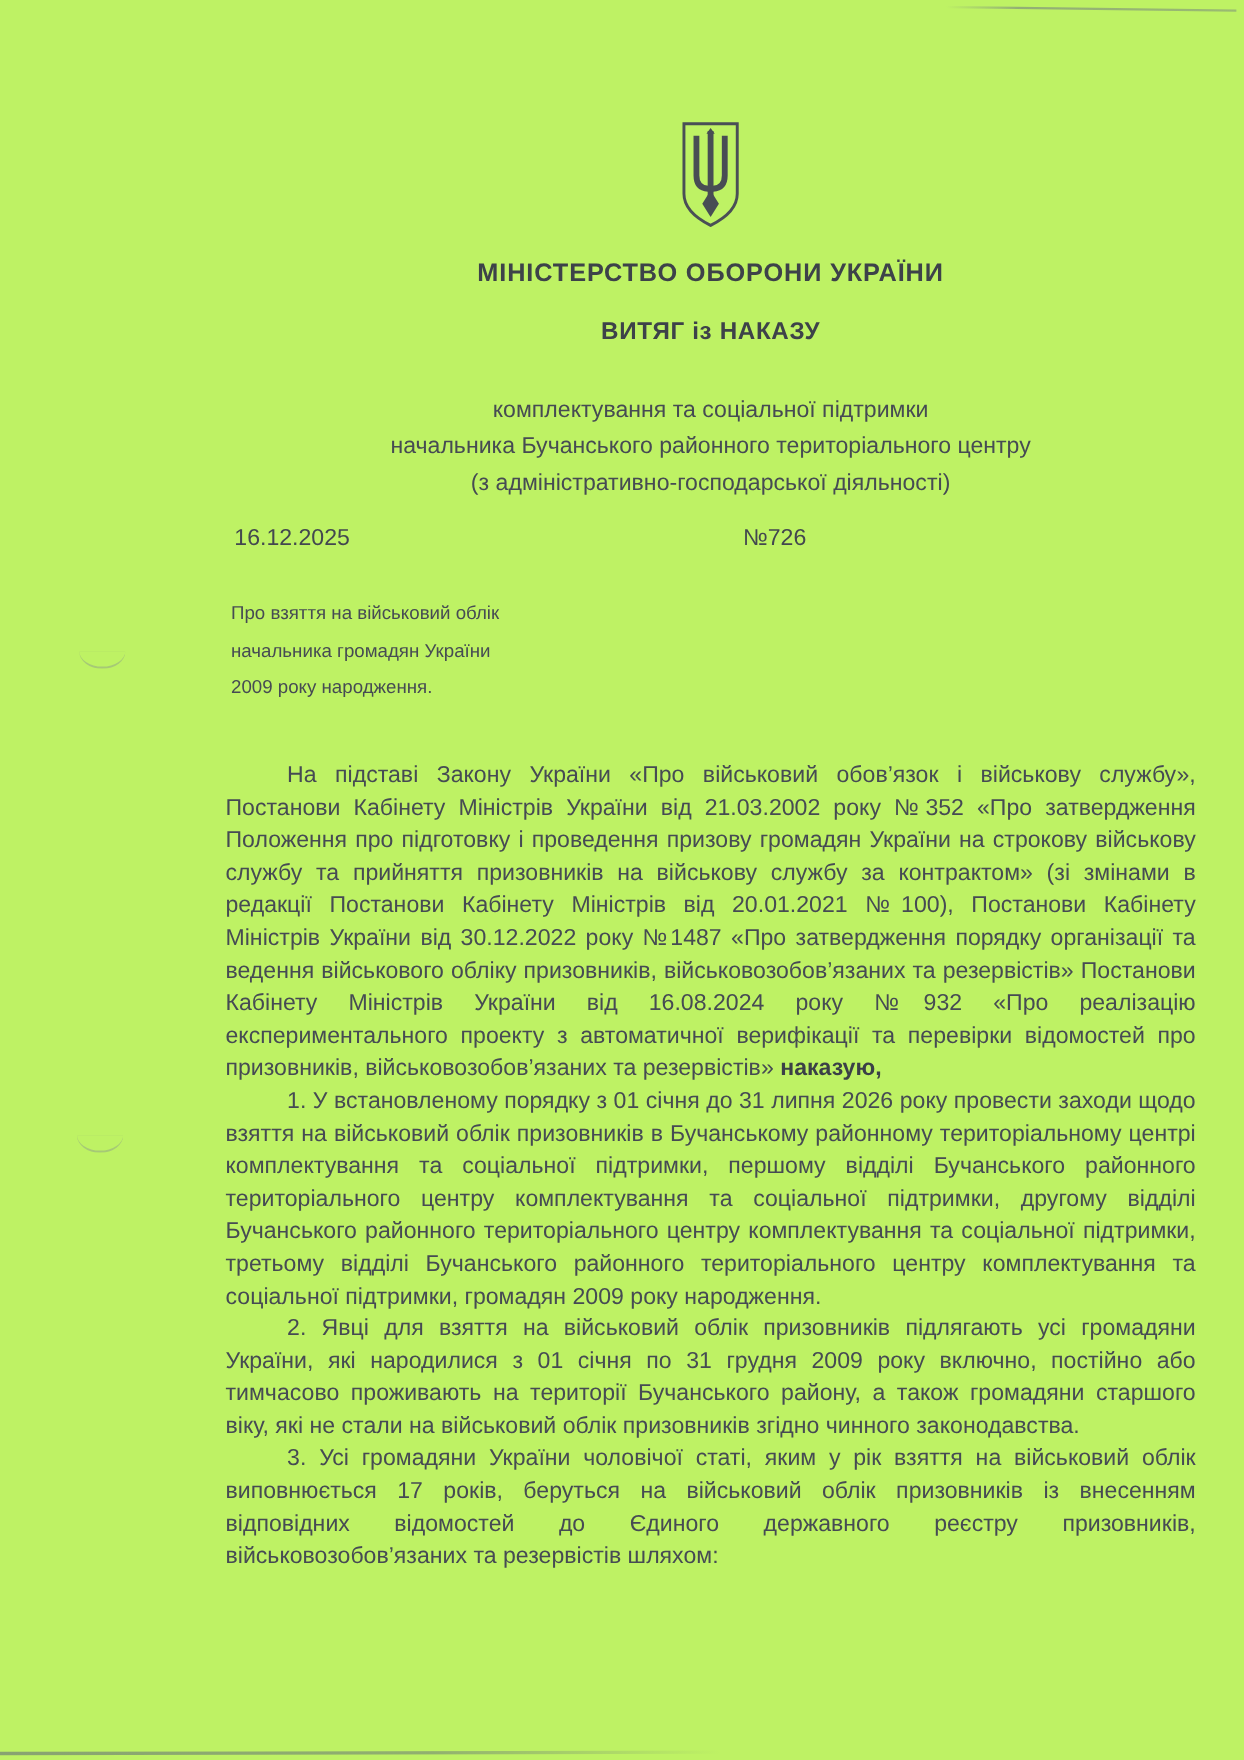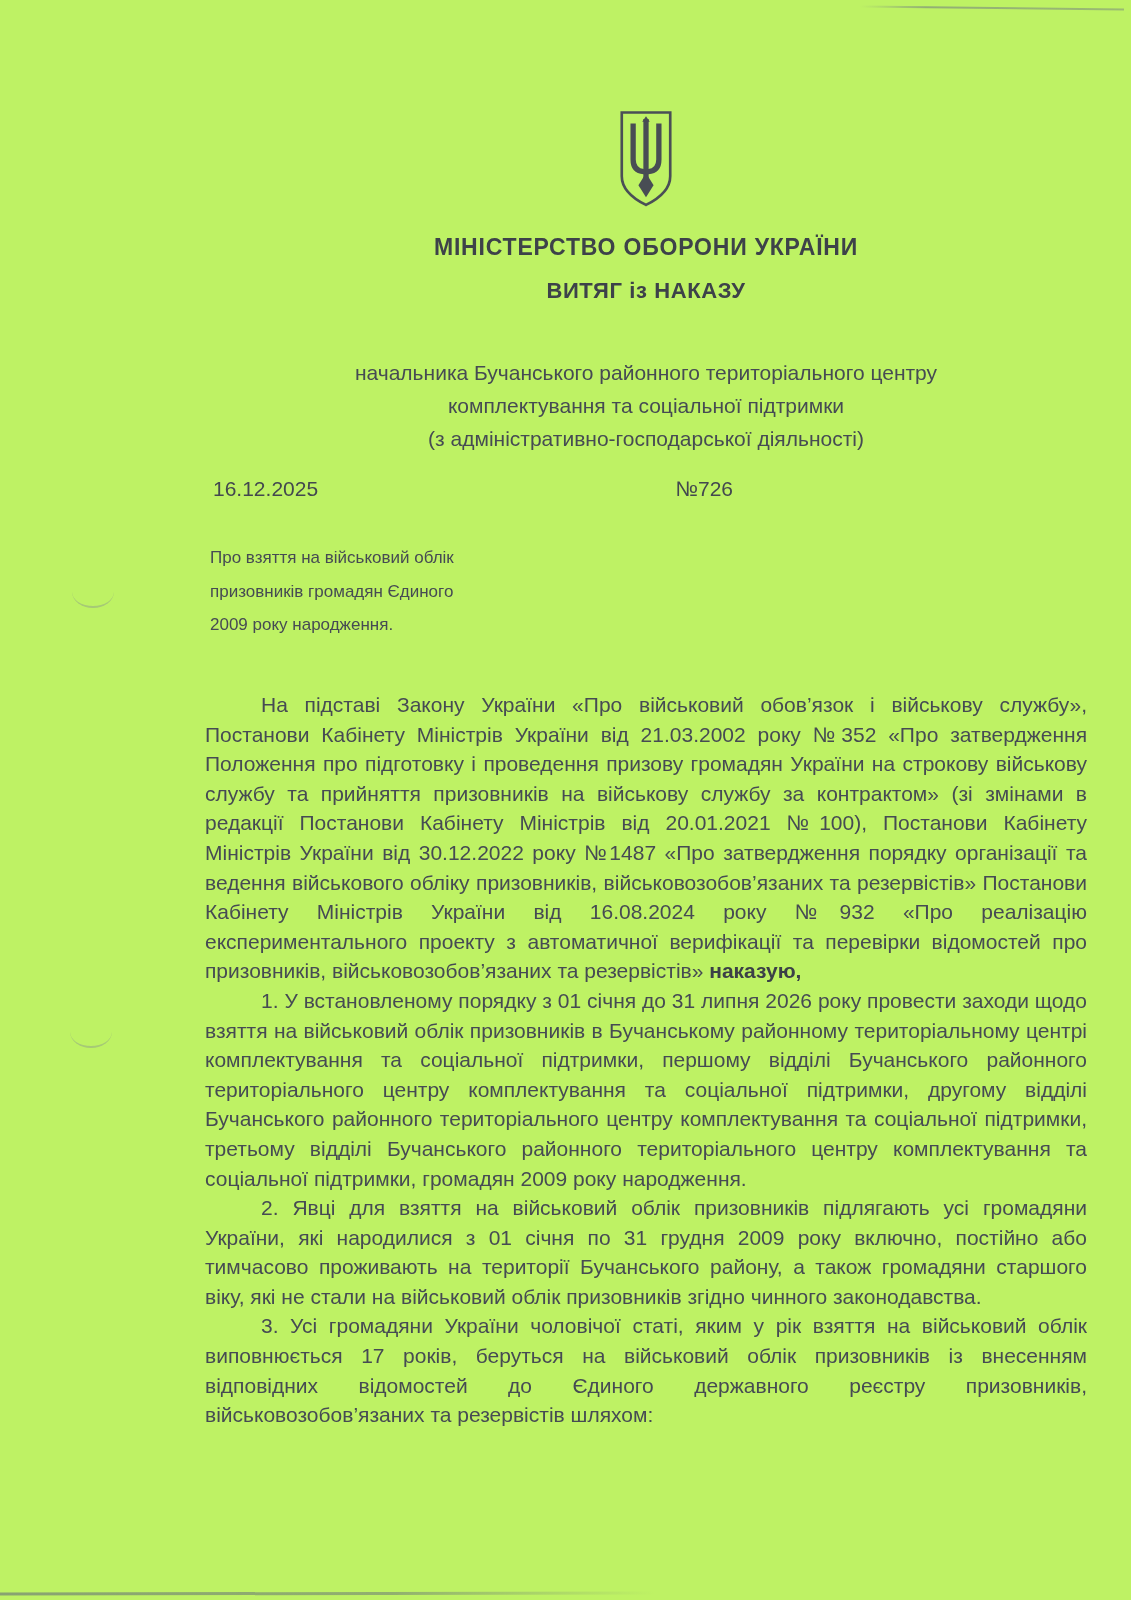--- a/index.html
+++ b/index.html
@@ -32,21 +32,21 @@
   
   .ministry {
     top: 234px;
     text-align: center;
     font-weight: bold;
     font-size: 23px;
     letter-spacing: 0.8px;
     color: #3d4249;
   }
   .doctype {
-    top: 278px;
+    top: 288px;
     text-align: center;
     font-weight: bold;
     font-size: 22px;
     letter-spacing: 0.6px;
     color: #3d4249;
   }
   .issuer {
     top: 356px;
     text-align: center;
     font-size: 21px;
@@ -130,33 +130,33 @@
         <path d="M50 86 L60 102 L50 118 L40 102 Z" fill="#484d54"></path>
         <path d="M45 18 L50 11 L55 18 Z" fill="#484d54"></path>
       </svg>
     </span>
   </div>
 
   <div class="column ministry">МІНІСТЕРСТВО ОБОРОНИ УКРАЇНИ</div>
   <div class="column doctype">ВИТЯГ із НАКАЗУ</div>
 
   <div class="column issuer">
+    <div>комплектування та соціальної підтримки</div>
     <div>начальника Бучанського районного територіального центру</div>
-    <div>комплектування та соціальної підтримки</div>
     <div>(з адміністративно-господарської діяльності)</div>
   </div>
 
   <div class="meta-row" style="position:absolute;">
     <span class="date">16.12.2025</span>
     <span class="number">№726</span>
   </div>
 
   <div class="subject" style="position:absolute;">
     <div>Про взяття на військовий облік</div>
-    <div>призовників громадян Єдиного</div>
+    <div>начальника громадян України</div>
     <div>2009 року народження.</div>
   </div>
 
   <div class="column body-text">
     <p><span>На підставі Закону України «Про військовий обов’язок і військову службу», Постанови Кабінету Міністрів України від 21.03.2002 року №352 «Про затвердження Положення про підготовку і проведення призову громадян України на строкову військову службу та прийняття призовників на військову службу за контрактом» (зі змінами в редакції Постанови Кабінету Міністрів від 20.01.2021 №100), Постанови Кабінету Міністрів України від 30.12.2022 року №1487 «Про затвердження порядку організації та ведення військового обліку призовників, військовозобов’язаних та резервістів» Постанови Кабінету Міністрів України від 16.08.2024 року №932 «Про реалізацію експериментального проекту з автоматичної верифікації та перевірки відомостей про призовників, військовозобов’язаних та резервістів» </span><b>наказую,</b></p>
     <p>1. У встановленому порядку з 01 січня до 31 липня 2026 року провести заходи щодо взяття на військовий облік призовників в Бучанському районному територіальному центрі комплектування та соціальної підтримки, першому відділі Бучанського районного територіального центру комплектування та соціальної підтримки, другому відділі Бучанського районного територіального центру комплектування та соціальної підтримки, третьому відділі Бучанського районного територіального центру комплектування та соціальної підтримки, громадян 2009 року народження.</p>
     <p>2. Явці для взяття на військовий облік призовників підлягають усі громадяни України, які народилися з 01 січня по 31 грудня 2009 року включно, постійно або тимчасово проживають на території Бучанського району, а також громадяни старшого віку, які не стали на військовий облік призовників згідно чинного законодавства.</p>
     <p>3. Усі громадяни України чоловічої статі, яким у рік взяття на військовий облік виповнюється 17 років, беруться на військовий облік призовників із внесенням відповідних відомостей до Єдиного державного реєстру призовників, військовозобов’язаних та резервістів шляхом:</p>
   </div>
 

